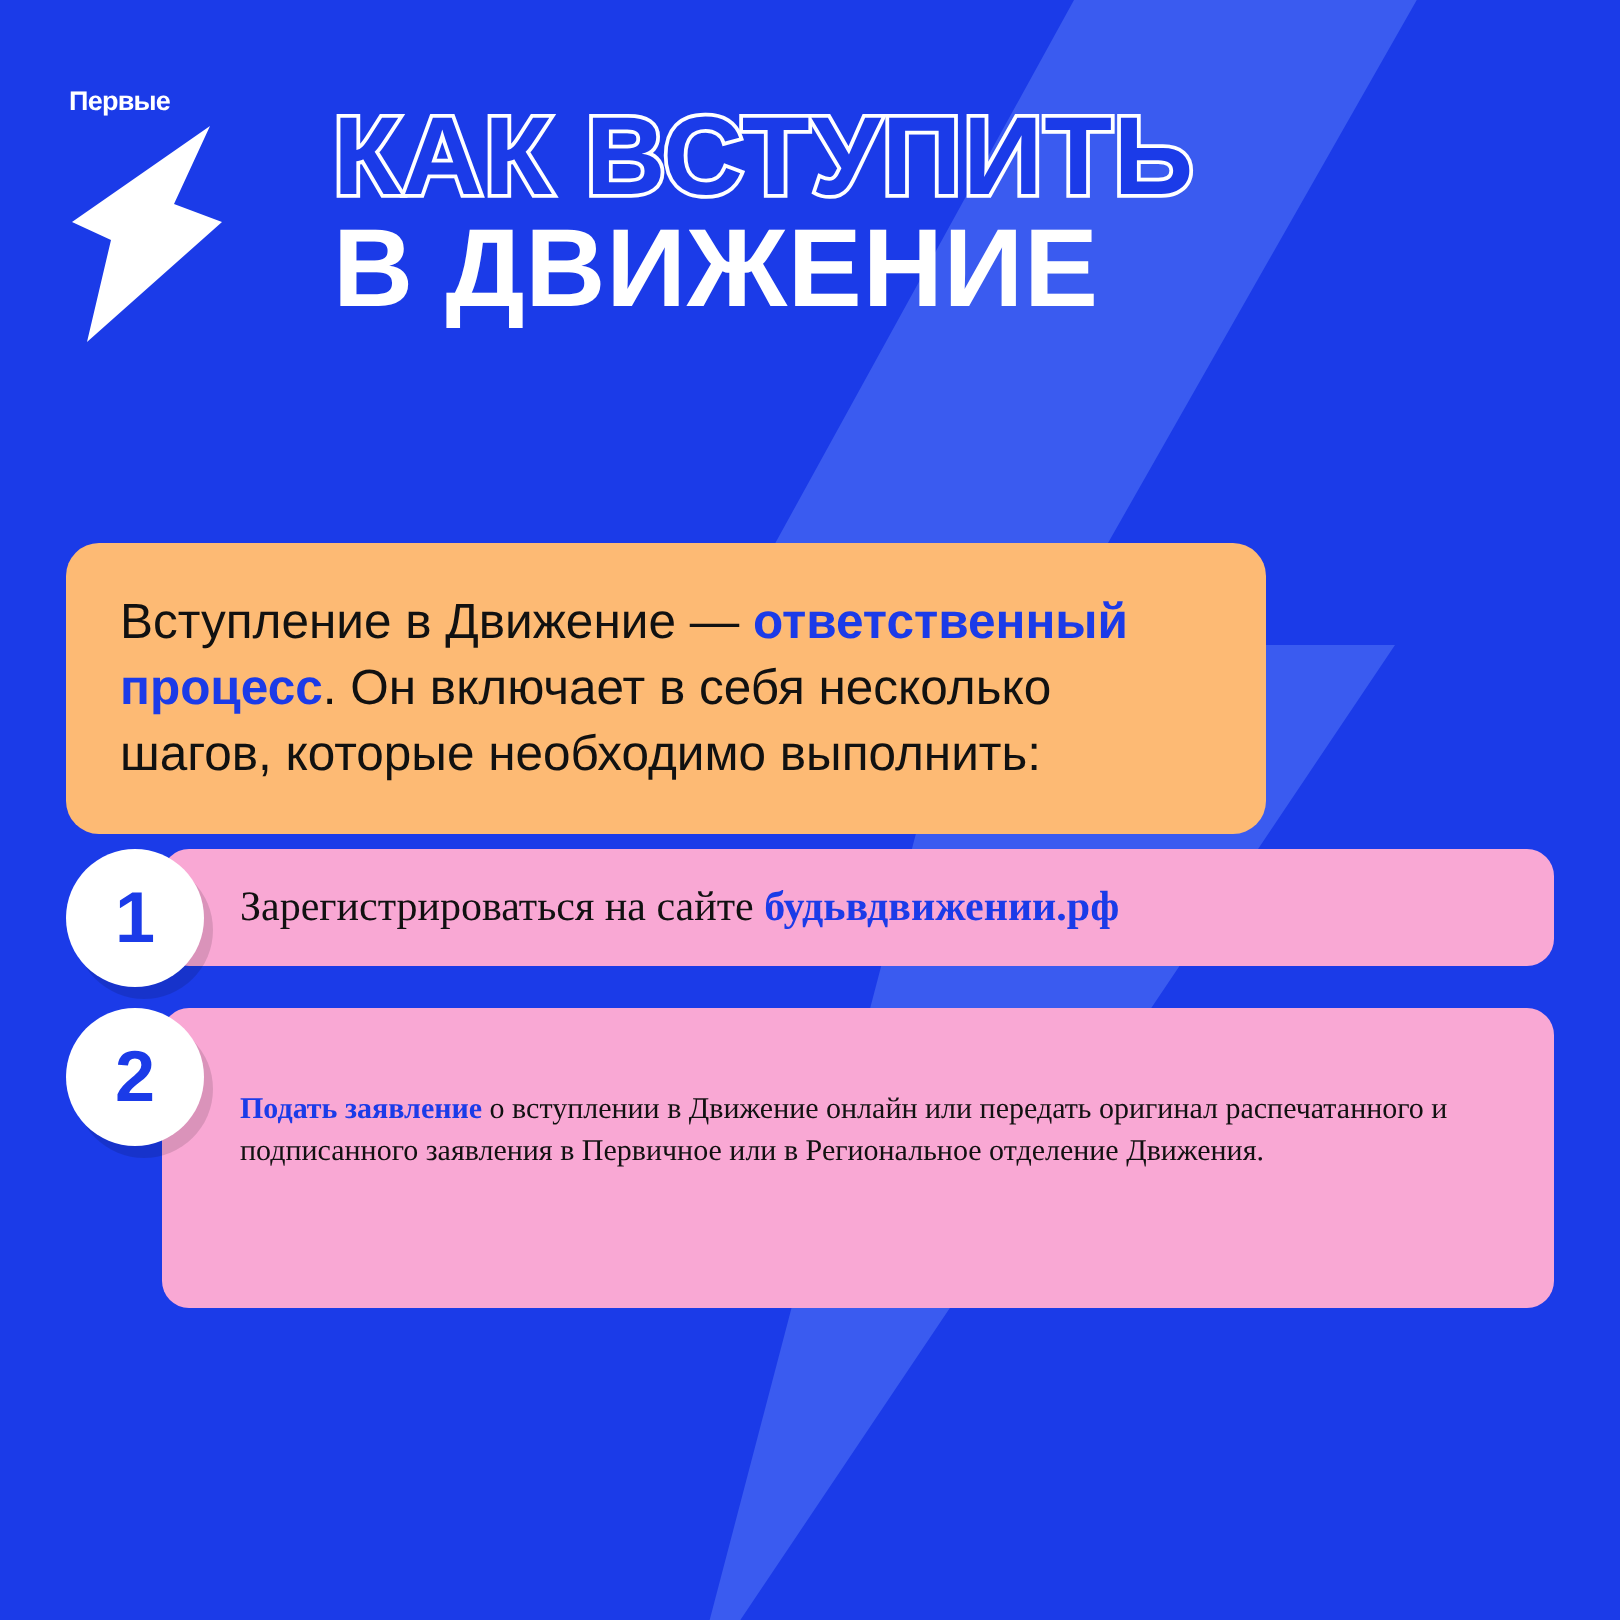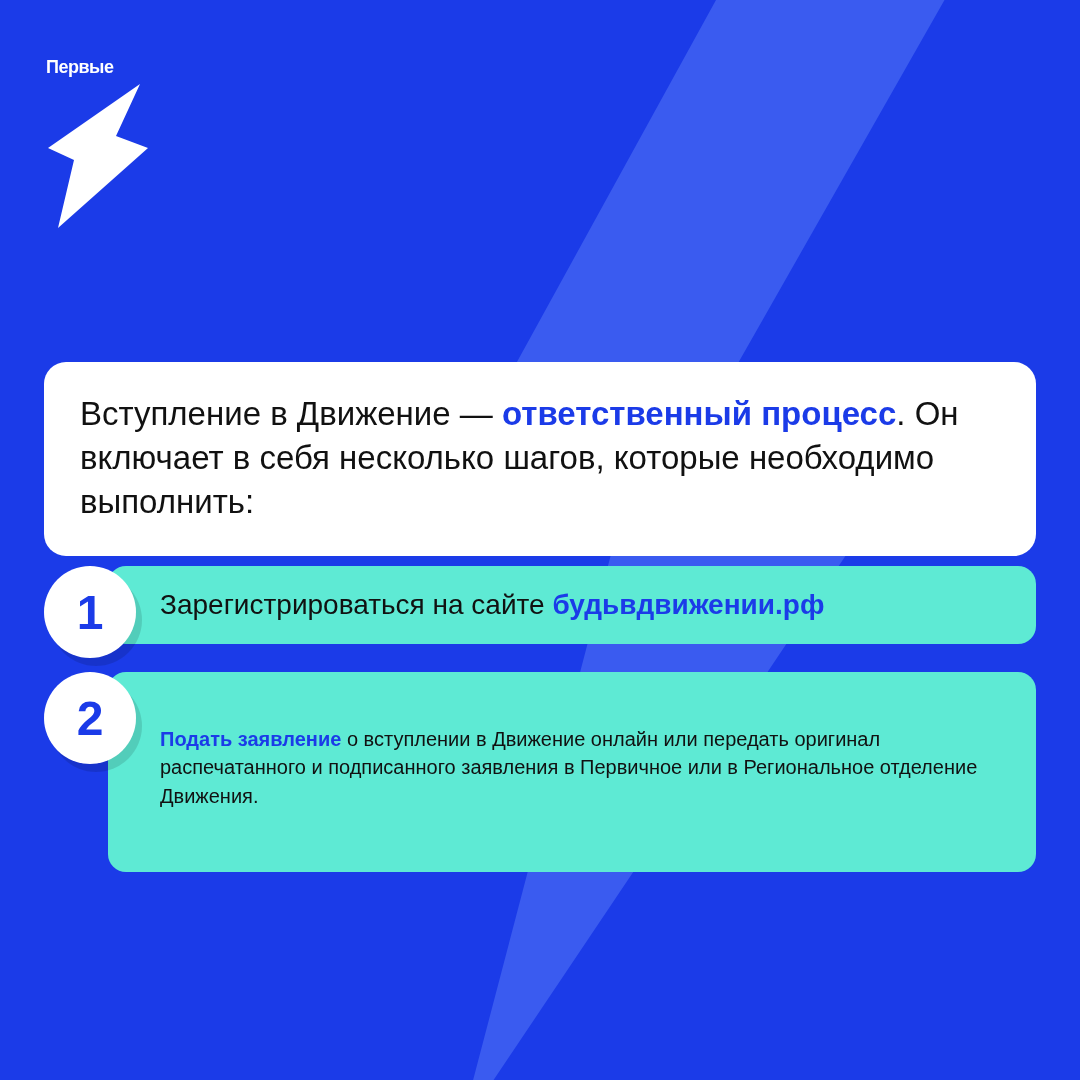--- a/index.html
+++ b/index.html
@@ -90,23 +90,23 @@
     color: #FFFFFF;
     text-transform: uppercase;
     margin-top: 2px;
   }
 
   
   .intro-card {
     position: absolute;
     left: 44px;
     top: 362px;
-    width: 992px;
+    width: 800px;
     box-sizing: border-box;
-    background: #ffffff;
+    background: #fdba74;
     border-radius: 22px;
     padding: 30px 36px 32px 36px;
   }
   .intro-text {
     font-size: 33px;
     line-height: 1.33;
     color: #111111;
   }
   .accent {
     color: #1B3BE8;
@@ -133,25 +133,26 @@
     font-weight: bold;
     display: flex;
     align-items: center;
     justify-content: center;
     box-shadow: 6px 8px 0 rgba(0, 0, 0, 0.12);
   }
   .step-card {
     position: relative;
     z-index: 1;
     margin-left: -28px;
-    background: #5eead4;
+    background: #f9a8d4;
     border-radius: 18px;
     box-sizing: border-box;
     display: flex;
     align-items: center;
+    font-family: Liberation Serif, serif;
   }
 
   #step-1 { top: 566px; }
   #step-1 .step-card {
     width: 928px;
     min-height: 78px;
     padding: 14px 24px 14px 52px;
   }
   #step-1 .step-text {
     font-size: 28px;
@@ -186,20 +187,24 @@
 
   <div class="logo">
     <div class="logo-word">Первые</div>
     <div class="logo-mark">
       <svg viewBox="0 0 120 150" xmlns="http://www.w3.org/2000/svg" aria-hidden="true">
         <path d="M96 2 L4 66 L30 78 L14 146 L104 66 L72 54 Z" fill="#FFFFFF"></path>
       </svg>
     </div>
   </div>
 
+  <div class="title-block">
+    <div class="title-line1">КАК ВСТУПИТЬ</div>
+    <div class="title-line2">В ДВИЖЕНИЕ</div>
+  </div>
 
   <div class="intro-card">
     <div class="intro-text">
       <span>Вступление в Движение — </span><span class="accent">ответственный процесс</span><span>. Он включает в себя несколько шагов, которые необходимо выполнить:</span>
     </div>
   </div>
 
   <div class="step" id="step-1">
     <div class="step-badge">1</div>
     <div class="step-card">

